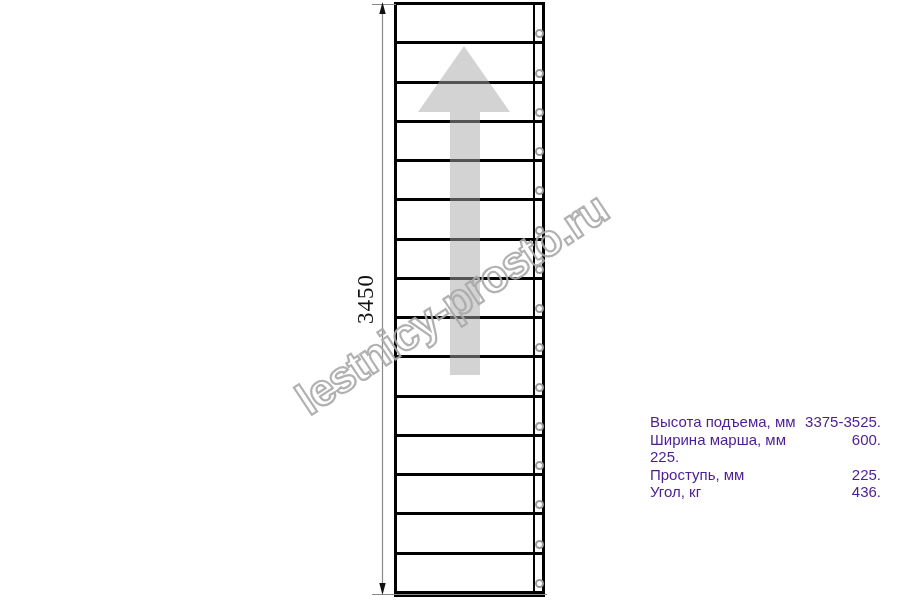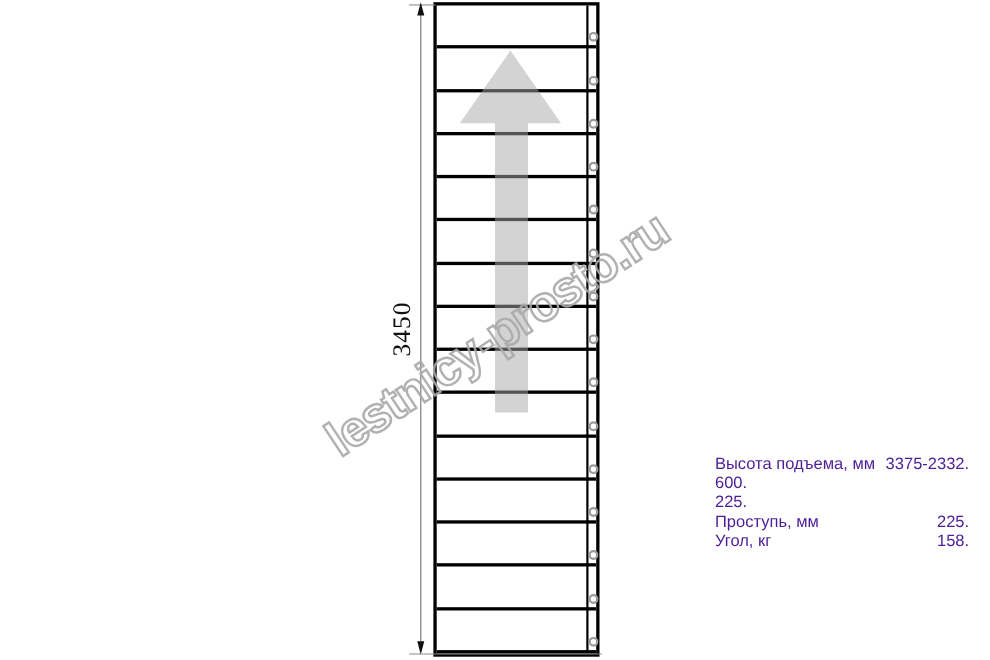--- a/index.html
+++ b/index.html
@@ -103,31 +103,32 @@
     <polygon points="464,46 510,112 480,112 480,375 450,375 450,112 418,112" fill="rgba(168,168,168,0.5)"></polygon>
   </svg>
 
   <div class="dim-label">3450</div>
 
   <div class="watermark">lestnicy-prosto.ru</div>
 
   <div class="specs">
     <div class="spec-row">
       <span class="spec-label">Высота подъема, мм</span>
-      <span class="spec-value">3375-2332.</span>
+      <span class="spec-value">3375-3525.</span>
     </div>
     <div class="spec-row">
+      <span class="spec-label">Ширина марша, мм</span>
       <span class="spec-value">600.</span>
     </div>
     <div class="spec-row">
       <span class="spec-value">225.</span>
     </div>
     <div class="spec-row">
       <span class="spec-label">Проступь, мм</span>
       <span class="spec-value">225.</span>
     </div>
     <div class="spec-row">
       <span class="spec-label">Угол, кг</span>
-      <span class="spec-value">158.</span>
+      <span class="spec-value">436.</span>
     </div>
   </div>
 
 </div>
 
 </body></html>

